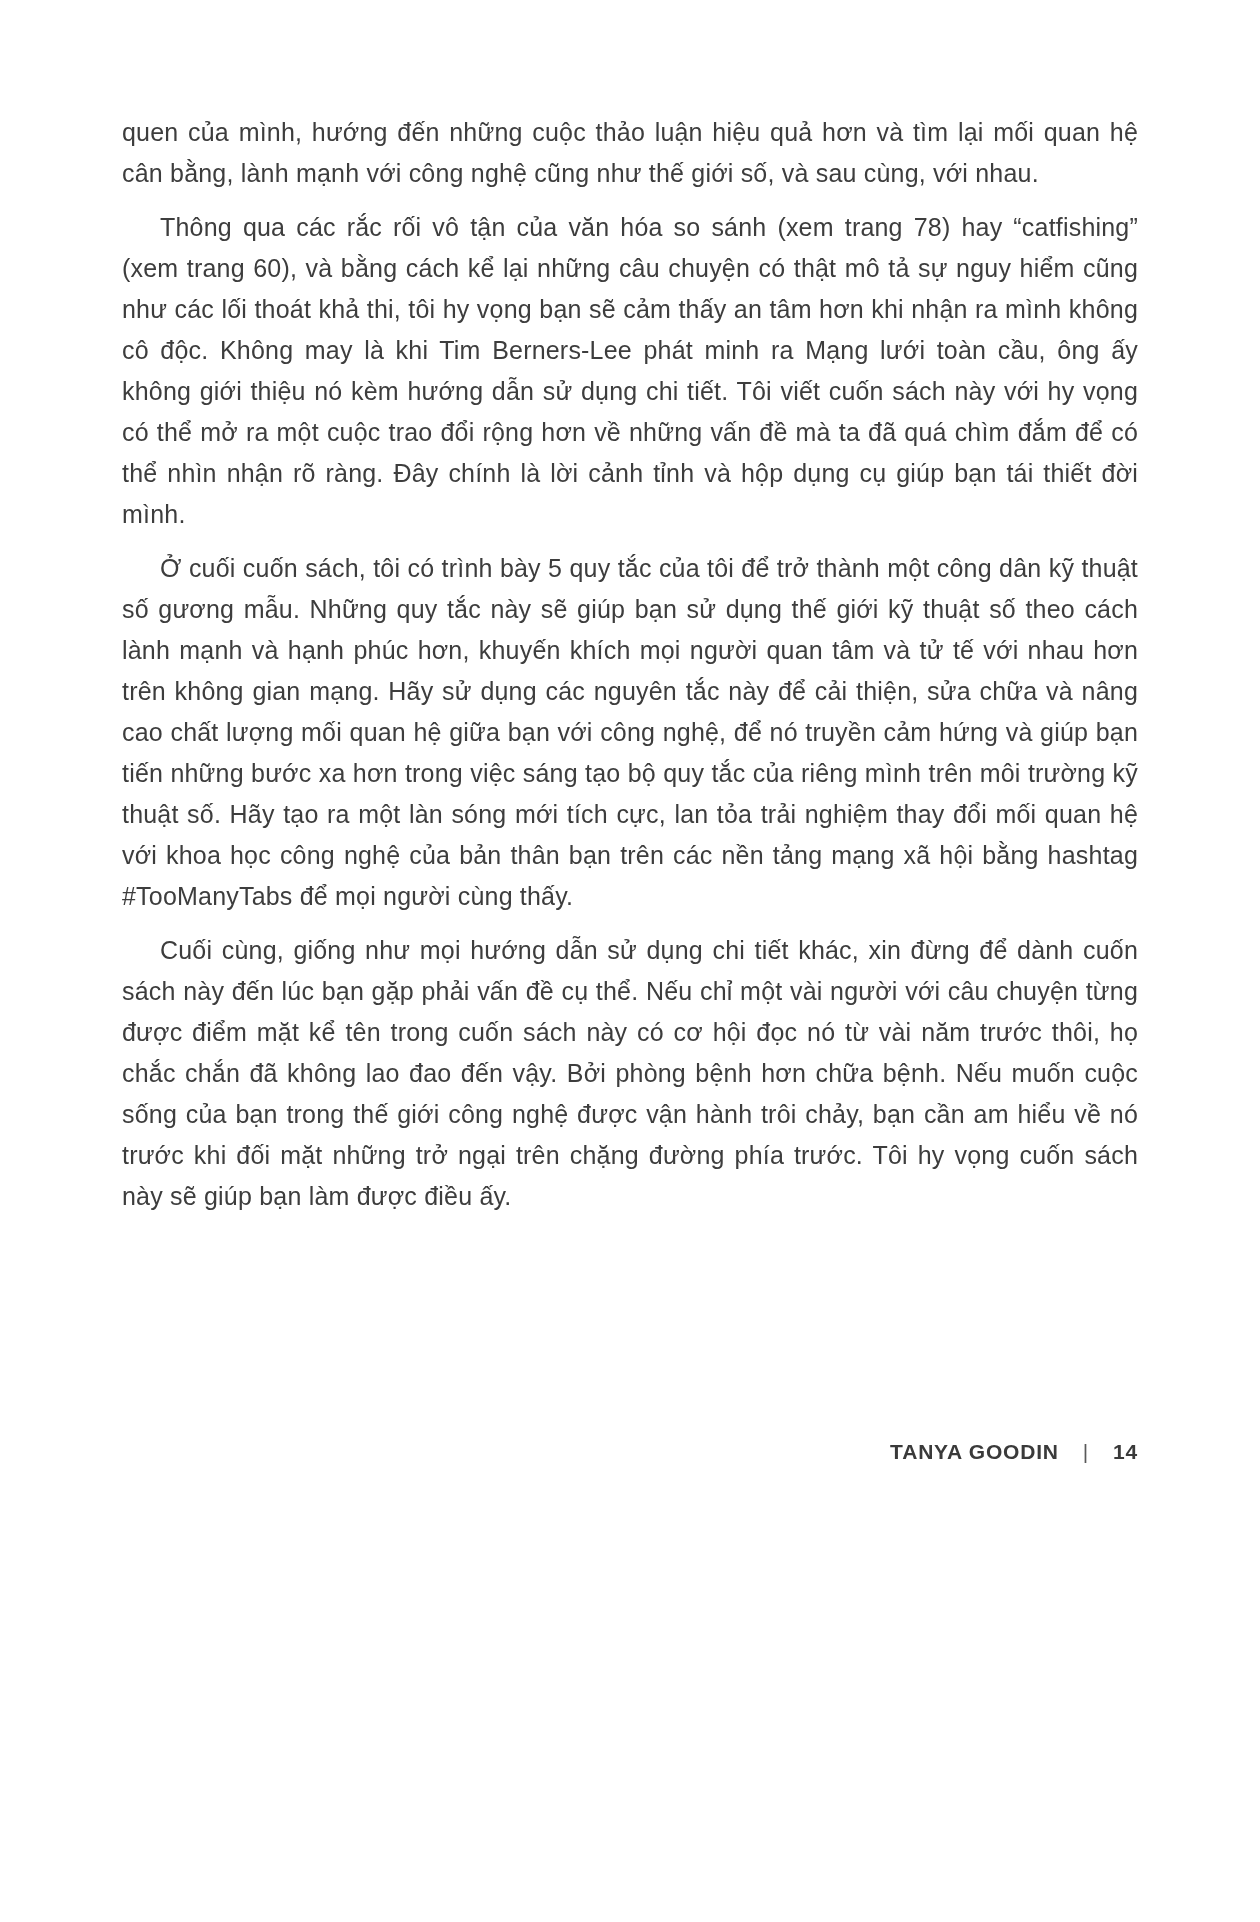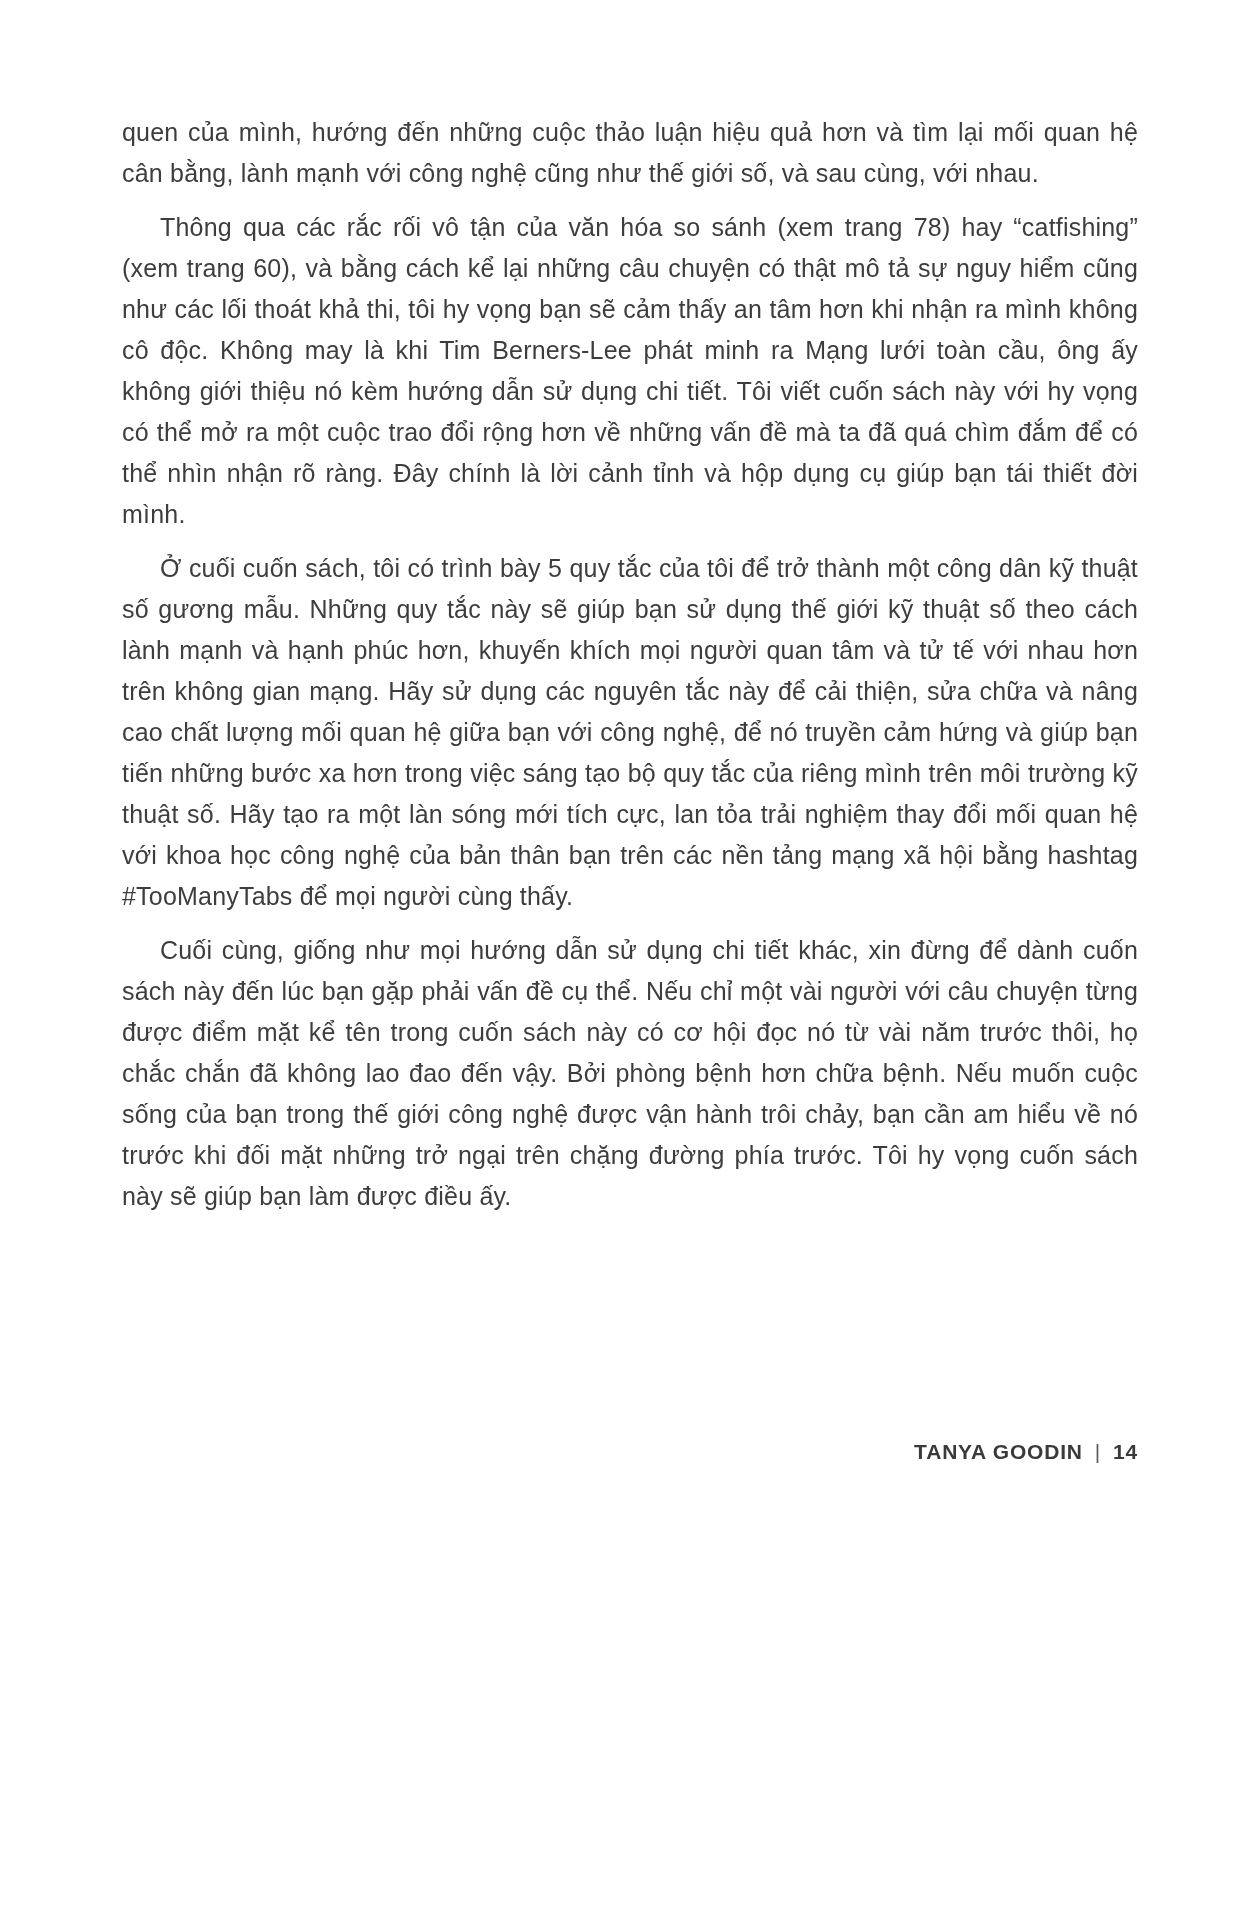--- a/index.html
+++ b/index.html
@@ -40,21 +40,21 @@
   .footer {
     position: absolute;
     top: 1432px;
     right: 122px;
     font-size: 21px;
     font-weight: 700;
     letter-spacing: 0.8px;
     color: #3a3a3a;
     display: flex;
     align-items: baseline;
-    gap: 12px;
+    gap: 24px;
   }
   .footer .sep {
     font-weight: 400;
     color: #5a5a5a;
   }
 </style>
 </head>
 <body>
 
 <div class="page">

